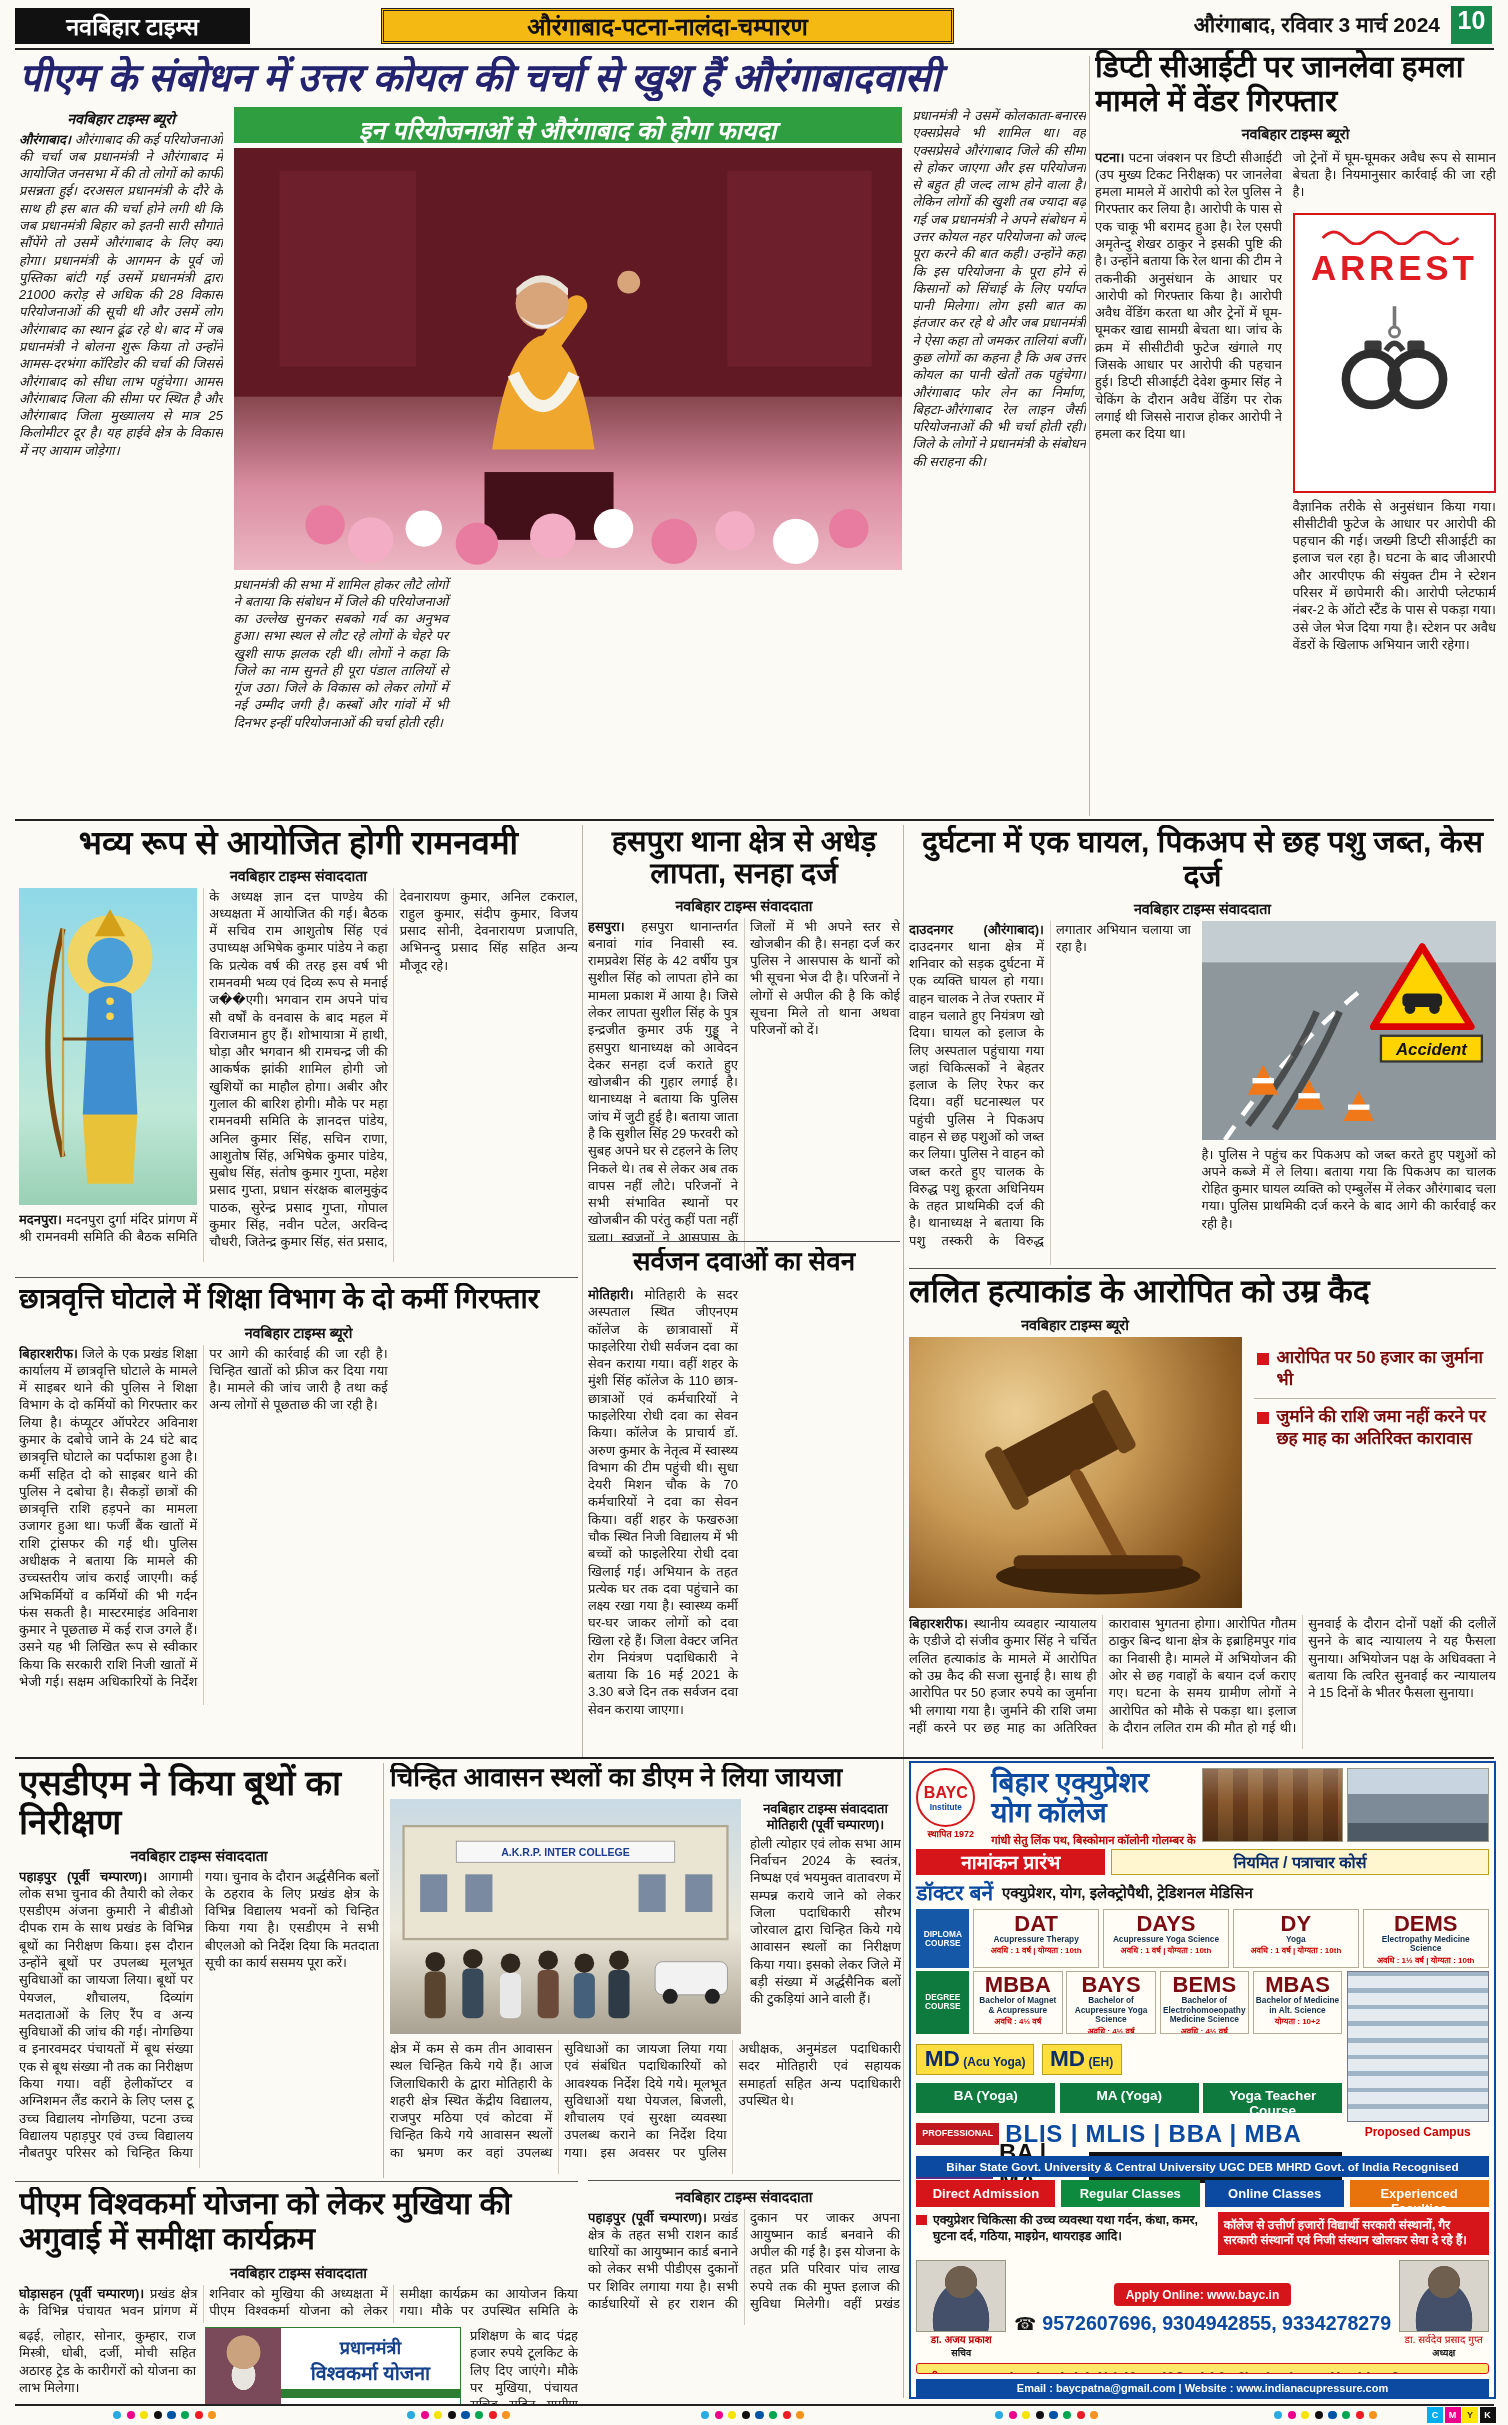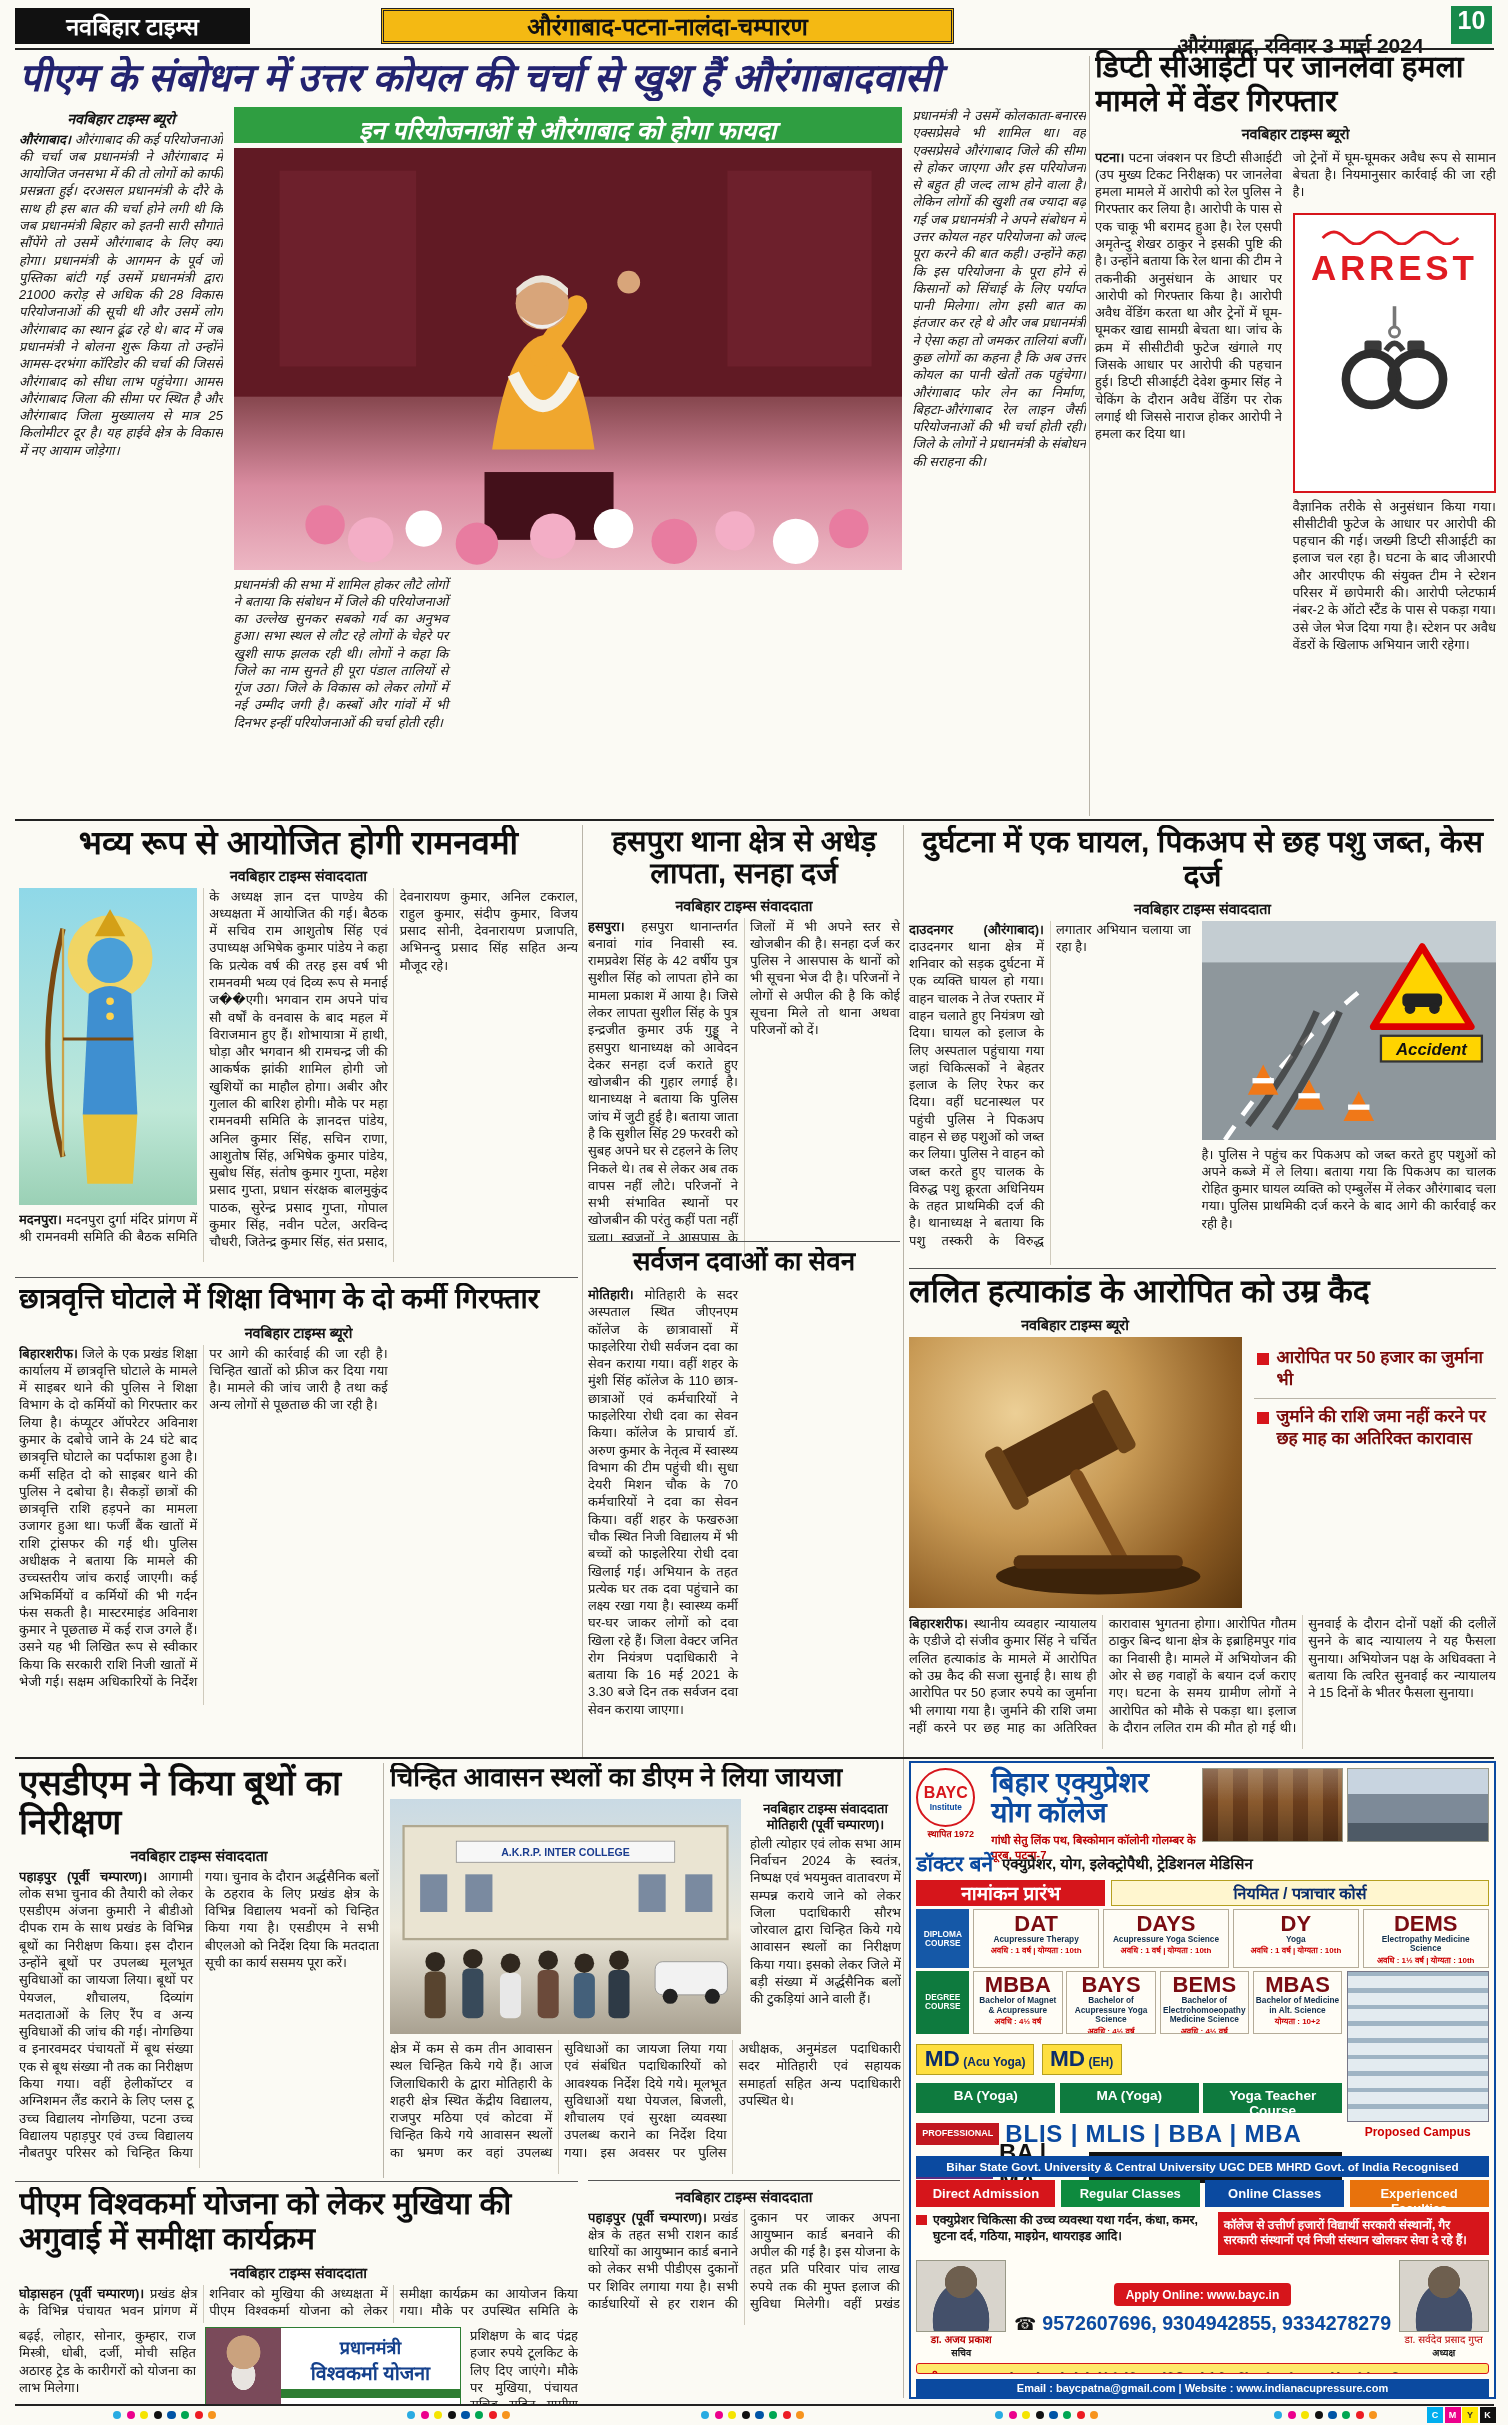--- a/index.html
+++ b/index.html
@@ -58,21 +58,21 @@
 <body>
 
 <div class="page">
 
   <div class="abs" style="left:15px;top:7.5px;width:235px;height:36px;background:#111;color:#fff;font-weight:bold;font-size:23.4px;display:flex;align-items:center;justify-content:center;">
       <span>नवबिहार टाइम्स</span>
     </div>
   <div class="abs" style="left:381px;top:7.5px;width:573px;height:36px;background:#f4b913;border:3px double #222;color:#111;font-weight:bold;font-size:24px;display:flex;align-items:center;justify-content:center;">
       <span>औरंगाबाद-पटना-नालंदा-चम्पारण</span>
     </div>
-  <div class="abs" style="left:1161px;top:31px;width:279px;height:27px;font-weight:bold;font-size:21px;text-align:center;"><span>औरंगाबाद, रविवार 3 मार्च 2024</span></div>
+  <div class="abs" style="left:1161px;top:10px;width:279px;height:27px;font-weight:bold;font-size:21px;text-align:right;"><span>औरंगाबाद, रविवार 3 मार्च 2024</span></div>
   <div class="abs" style="left:1451px;top:6px;width:41px;height:38px;background:#188a4b;color:#fff;font-weight:bold;font-size:25px;display:flex;align-items:flex-start;justify-content:center;">
       <span>10</span>
     </div>
   <div class="rule" style="left:15px;top:48px;width:1479px;height:2.3px;"></div>
 
   <div class="abs" style="left:19px;top:56px;width:1067px;height:760px;font-style:italic;">
     <div class="hl hl-blue" style="font-size:39px;height:45px;overflow:hidden;">पीएम के संबोधन में उत्तर कोयल की चर्चा से खुश हैं औरंगाबादवासी</div>
     <div style="display:grid;grid-template-columns:204px 668px 1fr;gap:10.6px;height:704px;margin-top:6px;">
       <div>
         <div class="byline">नवबिहार टाइम्स ब्यूरो</div>
@@ -342,28 +342,28 @@
       <div>
         <div style="font-size:28px;font-weight:900;color:#0b4aa0;line-height:1.05;">बिहार एक्युप्रेशर योग कॉलेज</div>
         <div style="font-size:11.3px;font-weight:bold;color:#b00;margin-top:4.5px;">गांधी सेतु लिंक पथ, बिस्कोमान कॉलोनी गोलम्बर के पूरब, पटना-7</div>
       </div>
       <div style="display:flex;gap:4.5px;">
         <div class="adp adp1" style="flex:1;height:74px;"></div>
         <div class="adp adp2" style="flex:1;height:74px;"></div>
       </div>
     </div>
 
+    <div style="display:grid;grid-template-columns:189px 1fr;gap:6px;height:30px;margin-top:3px;">
+      <div style="background:#d6151b;color:#fff;font-weight:bold;font-size:19px;display:flex;align-items:center;justify-content:center;">नामांकन प्रारंभ</div>
+      <div style="background:#fff6cf;border:0.8px solid #b5a020;color:#0b2d6b;font-weight:bold;font-size:16px;display:flex;align-items:center;justify-content:center;">नियमित / पत्राचार कोर्स</div>
+    </div>
+
     <div style="display:flex;align-items:center;gap:9px;height:29px;margin-top:3px;">
       <span style="font-size:21px;font-weight:900;color:#0b4aa0;">डॉक्टर बनें</span>
       <span style="font-size:15px;font-weight:bold;">एक्युप्रेशर, योग, इलेक्ट्रोपैथी, ट्रेडिशनल मेडिसिन</span>
-    </div>
-
-    <div style="display:grid;grid-template-columns:189px 1fr;gap:6px;height:30px;margin-top:3px;">
-      <div style="background:#d6151b;color:#fff;font-weight:bold;font-size:19px;display:flex;align-items:center;justify-content:center;">नामांकन प्रारंभ</div>
-      <div style="background:#fff6cf;border:0.8px solid #b5a020;color:#0b2d6b;font-weight:bold;font-size:16px;display:flex;align-items:center;justify-content:center;">नियमित / पत्राचार कोर्स</div>
     </div>
 
     <div style="display:flex;gap:3.8px;height:62px;margin-top:3px;">
       <div class="chip" style="width:53px;background:#1558a7;">DIPLOMA COURSE</div>
       <div class="cbox">
         <div class="ccode">DAT</div>
         <div class="cname">Acupressure Therapy</div>
         <div class="cnote">अवधि : 1 वर्ष | योग्यता : 10th</div>
       </div>
       <div class="cbox">

